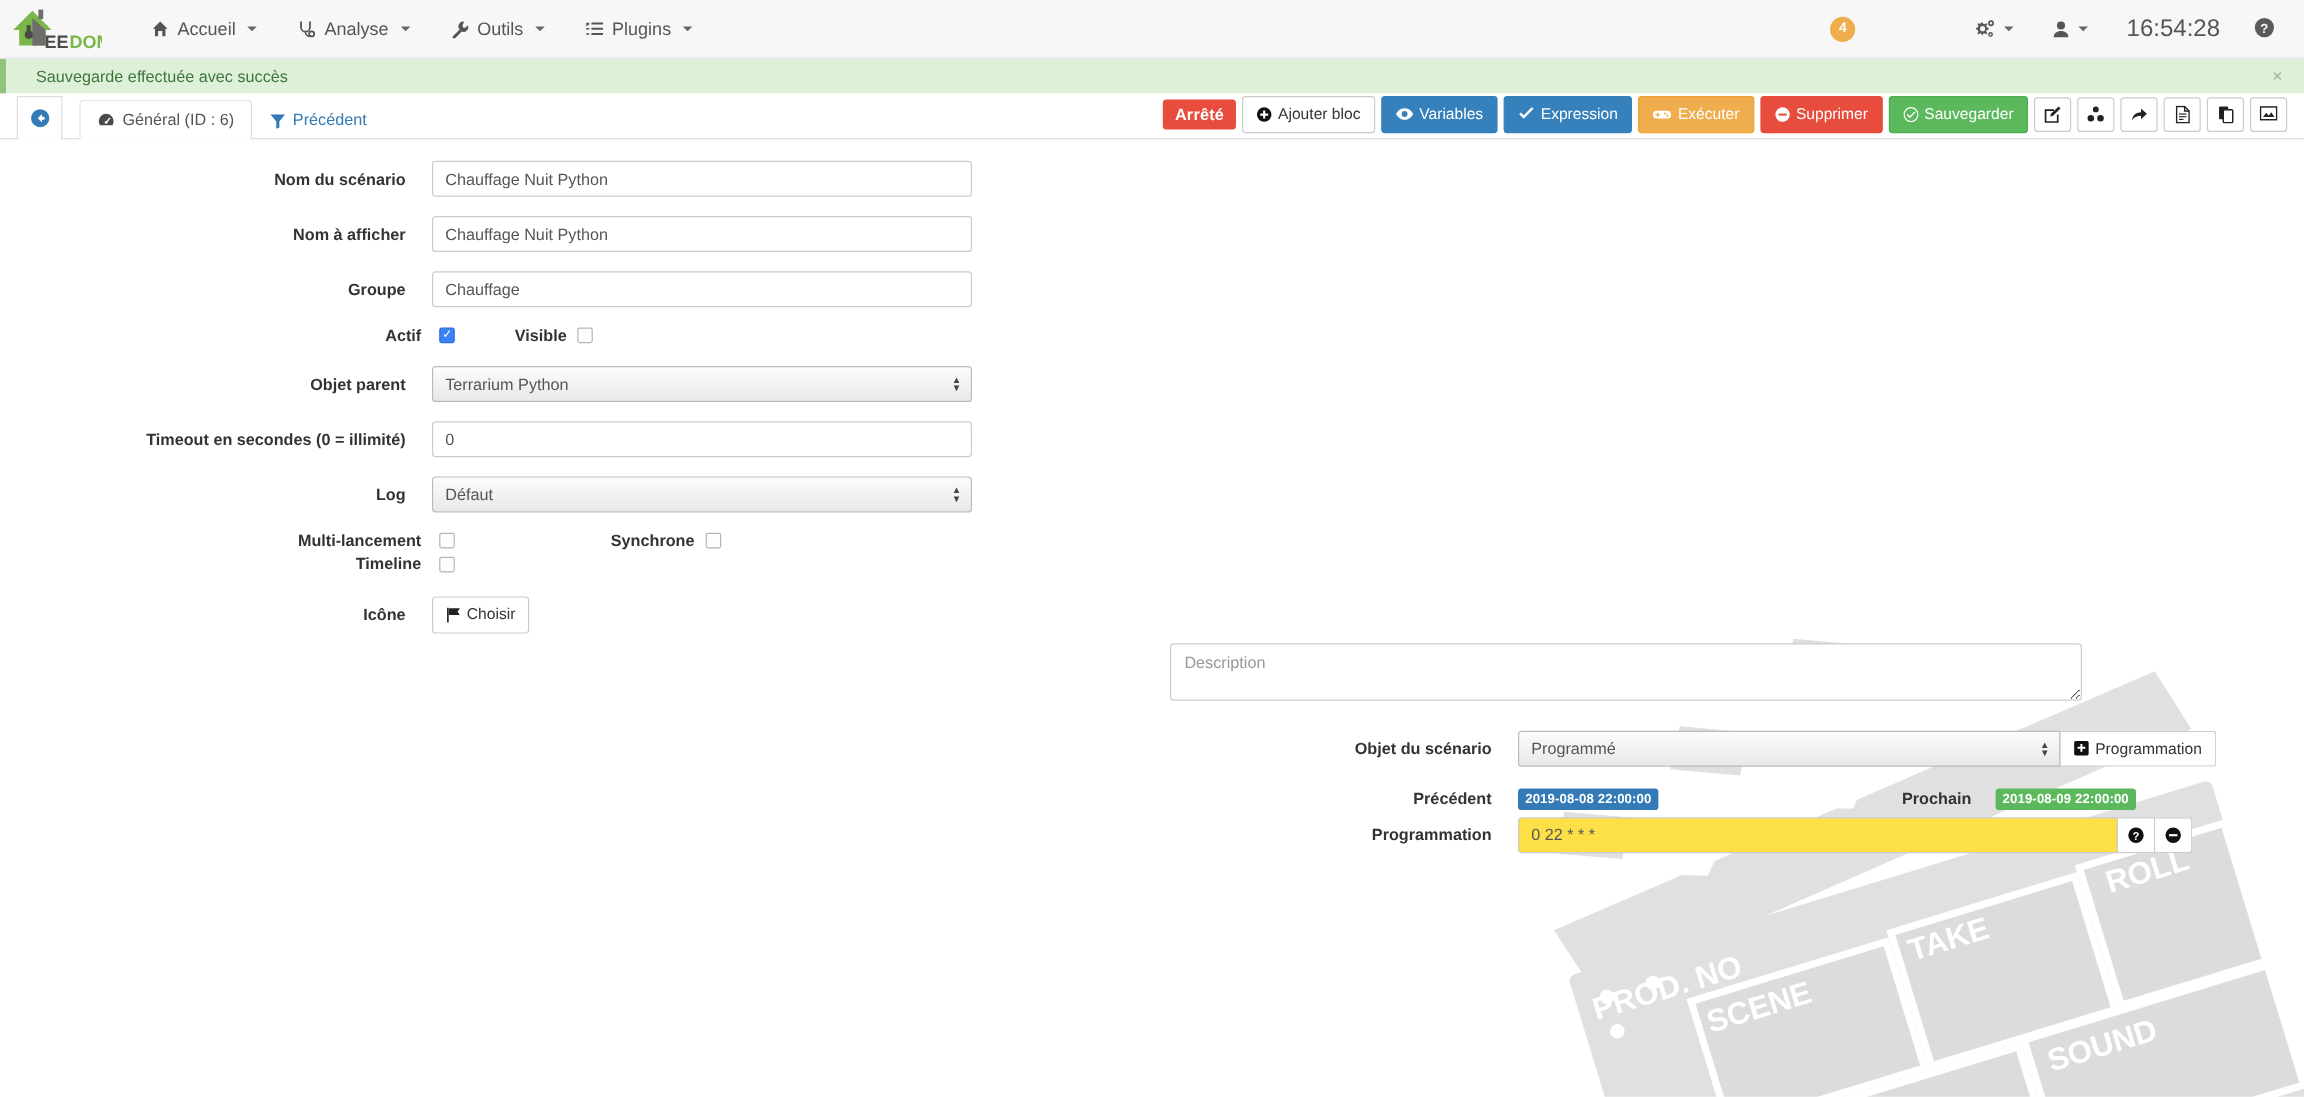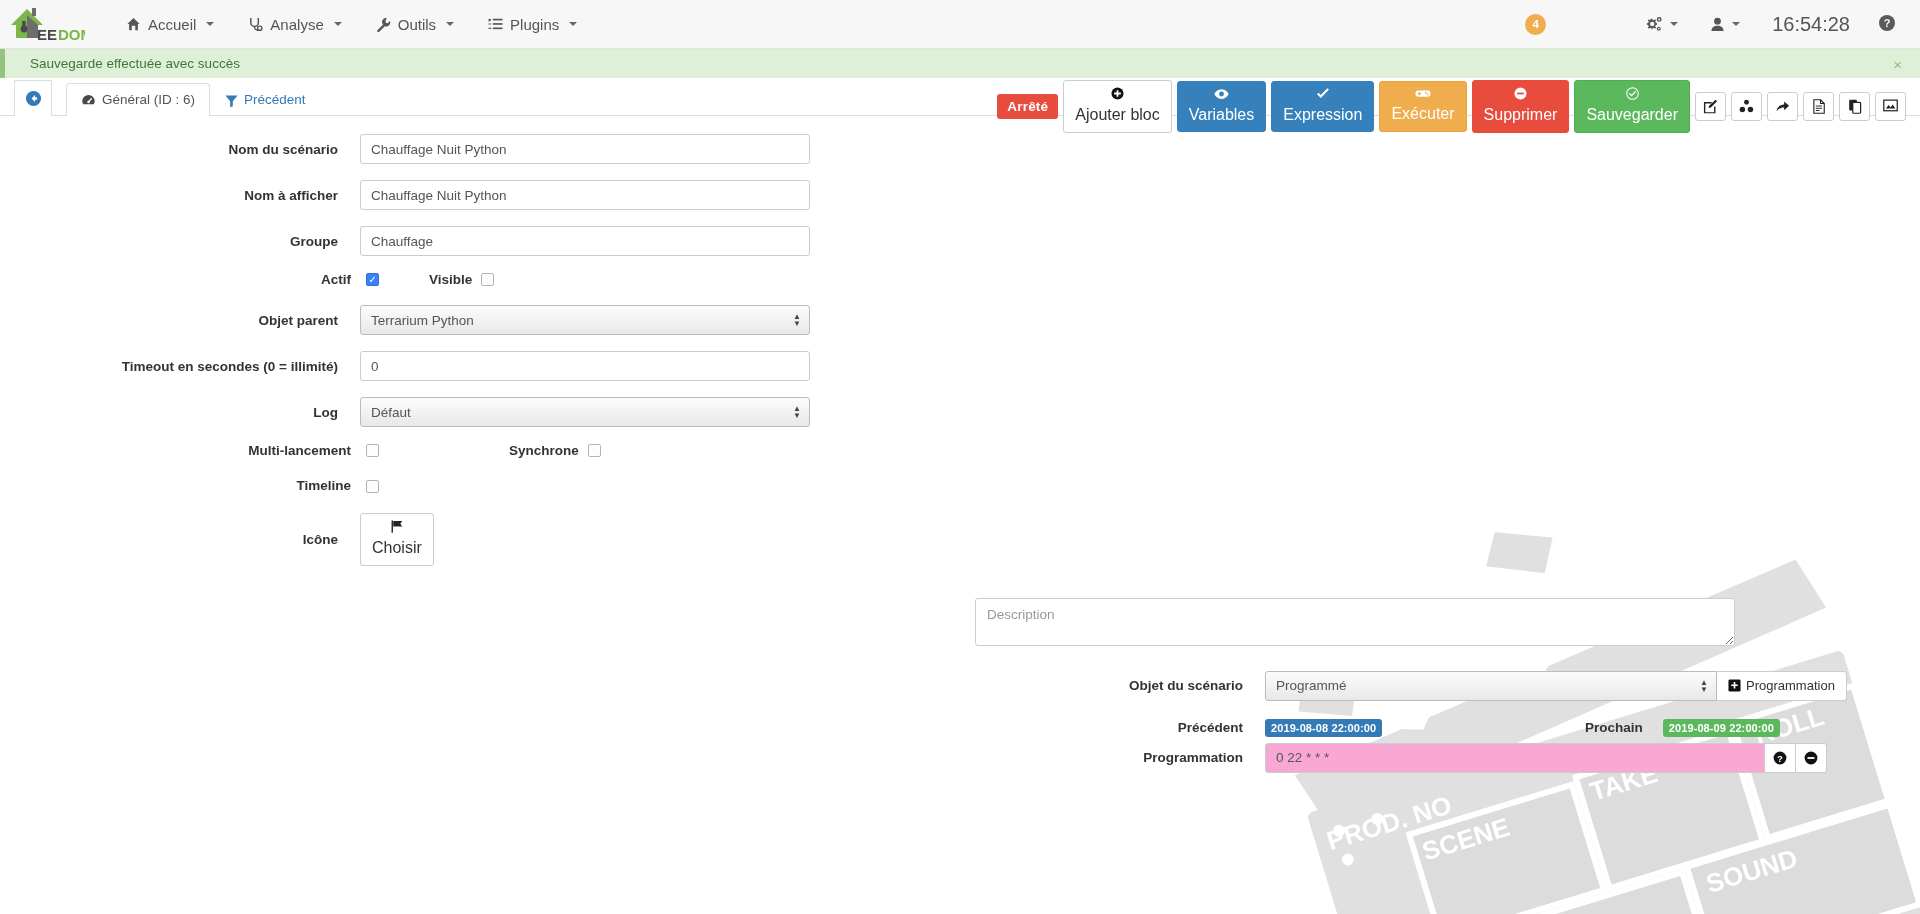--- a/index.html
+++ b/index.html
@@ -111,43 +111,42 @@
     right:14px; top:2px;
     display:flex; align-items:center; gap:5px;
   }
   .state-badge {
     background:#e74c3c; color:#fff; font-weight:bold;
     font-size:13.5px; padding:5px 10px; border-radius:3px;
     letter-spacing:.2px;
   }
   .btn {
     display:inline-flex; align-items:center; gap:5px;
-    font-size:16px; padding:6px 11px;
+    font-size:13px; padding:6px 11px;
     border-radius:3px; border:1px solid transparent;
     cursor:pointer; white-space:nowrap; line-height:1.3;
     font-family:"Liberation Sans", sans-serif;
-    flex-direction:column;
   }
   .btn-default { background:#fff; border-color:#ccc; color:#333; }
   .btn-primary { background:#3681bb; color:#fff; border-color:#3681bb; }
   .btn-warning { background:#f0ad4e; color:#fff; border-color:#eea236; }
   .btn-danger  { background:#e74c3c; color:#fff; border-color:#e74c3c; }
   .btn-success { background:#5cb85c; color:#fff; border-color:#4cae4c; }
   .btn-icon {
     background:#fff; border:1px solid #ccc; border-radius:3px;
     width:31px; height:29px;
     display:inline-flex; align-items:center; justify-content:center;
     cursor:pointer; color:#333;
   }
 
   
   #content { position:relative; height:827px; }
 
   .col-left  { position:absolute; left:0;    top:18px; width:885px; }
-  .col-right { position:absolute; left:975px; top:34px; width:930px; }
+  .col-right { position:absolute; left:975px; top:10px; width:930px; }
 
   .form-row { display:flex; align-items:center; margin-bottom:16px; }
   .form-label {
     width:360px; text-align:right; padding-right:22px;
     font-weight:bold; font-size:13.5px; color:#333;
   }
   .form-label.rp { width:290px; }
   .form-ctrl { flex:1; }
 
   input[type=text], textarea, select {
@@ -206,21 +205,21 @@
   .igroup-btn {
     display:inline-flex; align-items:center; gap:5px;
     border:1px solid #ccc; border-left:none;
     background:#fff; padding:0 11px; cursor:pointer;
     font-size:13px; color:#333; border-radius:0 3px 3px 0;
     white-space:nowrap;
   }
 
   .prog-input {
     width:500px; height:30px; border:1px solid #ccc;
-    border-radius:3px 0 0 3px; padding:4px 10px; outline:none; background:#f9a8d4;
+    border-radius:3px 0 0 3px; padding:4px 10px; outline:none; background:#fde047;
   }
   .app-btn {
     width:31px; border:1px solid #ccc; border-left:none;
     background:#fff; display:inline-flex; align-items:center; justify-content:center;
     cursor:pointer; color:#222;
   }
   .app-btn:last-child { border-radius:0 3px 3px 0; }
 
   .tag {
     display:inline-block; color:#fff; font-size:11px; font-weight:bold;
@@ -555,21 +554,21 @@
       <div class="form-ctrl">
         <span class="sel-wrap">
           <select class="sel">
             <option>Défaut</option>
           </select>
           <span class="sel-arrows">▲<br>▼</span>
         </span>
       </div>
     </div>
 
-    <div class="form-row" style="margin-bottom:20px;">
+    <div class="form-row" style="margin-bottom:4px;">
       <div class="form-label" style="width:360px;padding-right:0;">
         <span class="inline-label">Multi-lancement</span>
       </div>
       <div class="form-ctrl" style="display:flex;align-items:center;padding-left:6px;">
         <input class="cbx" type="checkbox" style="">
         <span class="inline-label" style="margin-left:130px;">Synchrone</span>
         <input class="cbx" type="checkbox" style="">
       </div>
     </div>
 

